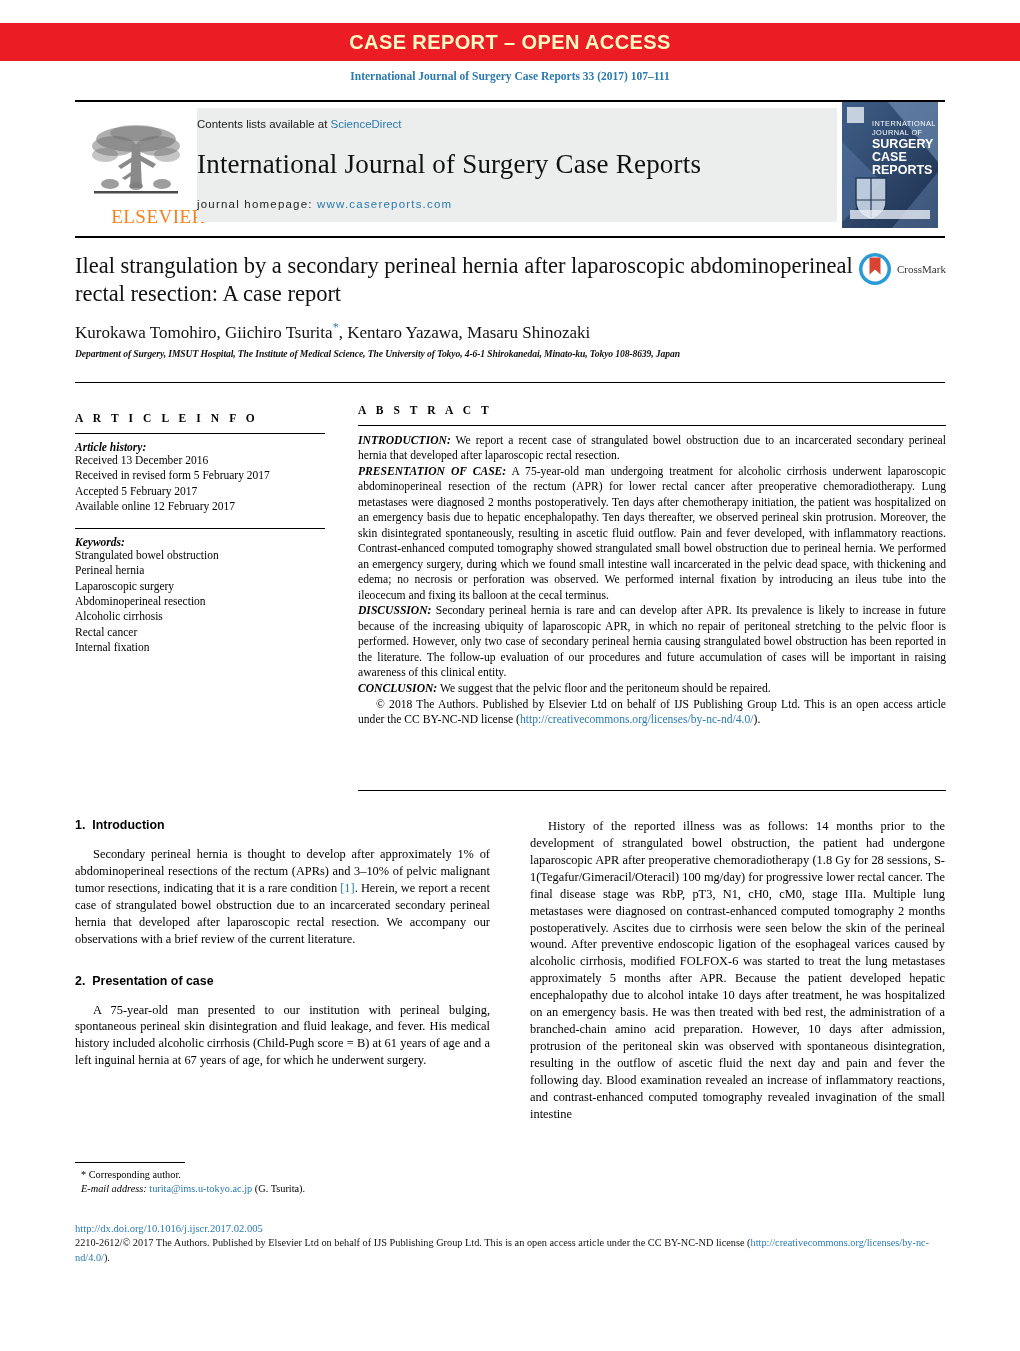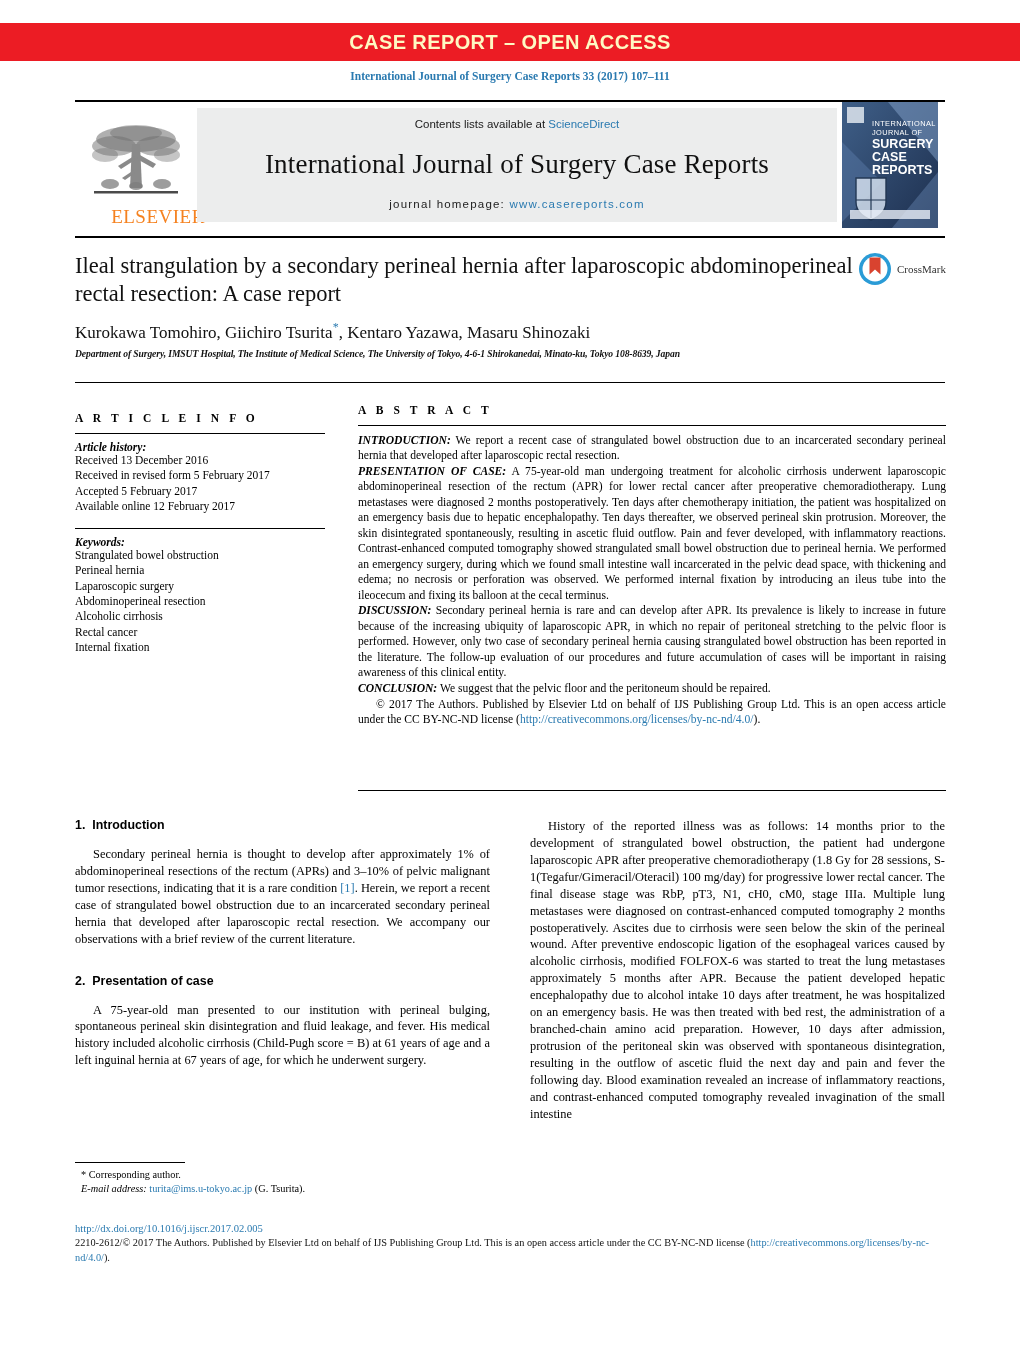--- a/index.html
+++ b/index.html
@@ -47,21 +47,21 @@
   .elsevier-word{
     font-family:"Liberation Serif", serif;
     font-size:19px; color:#f58220; letter-spacing:.5px;
     line-height:1; margin-top:1px;margin-left:44px;
   }
   .masthead-center{
     flex:1 1 auto;
     background:#eceded;
     margin:6px 0 6px 0;
     display:flex; flex-direction:column;
-    align-items:center; justify-content:space-between;
+    justify-content:space-between;
     padding:10px 0 12px 0;
   }
   .contents-line{
     font-family:"Liberation Sans", sans-serif;
     font-size:11.5px; color:#1a1a1a;
   }
   .contents-line .sd{ color:#2a7ab0; }
   .journal-name{
     font-family:"Liberation Serif", serif;
     font-size:27px; color:#111; letter-spacing:.2px;
@@ -318,21 +318,21 @@
 
 <div class="abscol">
   <div class="sec-head">A B S T R A C T</div>
   <div class="hr-1"></div>
 
   <p class="abs-p"><span class="abs-label">INTRODUCTION:</span><span> We report a recent case of strangulated bowel obstruction due to an incarcerated secondary perineal hernia that developed after laparoscopic rectal resection.</span></p>
   <p class="abs-p"><span class="abs-label">PRESENTATION OF CASE:</span><span> A 75-year-old man undergoing treatment for alcoholic cirrhosis underwent laparoscopic abdominoperineal resection of the rectum (APR) for lower rectal cancer after preoperative chemoradiotherapy. Lung metastases were diagnosed 2 months postoperatively. Ten days after chemotherapy initiation, the patient was hospitalized on an emergency basis due to hepatic encephalopathy. Ten days thereafter, we observed perineal skin protrusion. Moreover, the skin disintegrated spontaneously, resulting in ascetic fluid outflow. Pain and fever developed, with inflammatory reactions. Contrast-enhanced computed tomography showed strangulated small bowel obstruction due to perineal hernia. We performed an emergency surgery, during which we found small intestine wall incarcerated in the pelvic dead space, with thickening and edema; no necrosis or perforation was observed. We performed internal fixation by introducing an ileus tube into the ileocecum and fixing its balloon at the cecal terminus.</span></p>
   <p class="abs-p"><span class="abs-label">DISCUSSION:</span><span> Secondary perineal hernia is rare and can develop after APR. Its prevalence is likely to increase in future because of the increasing ubiquity of laparoscopic APR, in which no repair of peritoneal stretching to the pelvic floor is performed. However, only two case of secondary perineal hernia causing strangulated bowel obstruction has been reported in the literature. The follow-up evaluation of our procedures and future accumulation of cases will be important in raising awareness of this clinical entity.</span></p>
   <p class="abs-p"><span class="abs-label">CONCLUSION:</span><span> We suggest that the pelvic floor and the peritoneum should be repaired.</span></p>
 
-  <p class="abs-copy"><span>© 2017 The Authors. Published by Elsevier Ltd on behalf of IJS Publishing Group Ltd. This is an open access article under the CC BY-NC-ND license (</span><span class="lnk">http://creativecommons.org/licenses/by-nc-nd/4.0/</span><span>).</span></p>
+  <p class="abs-copy"><span>© 2018 The Authors. Published by Elsevier Ltd on behalf of IJS Publishing Group Ltd. This is an open access article under the CC BY-NC-ND license (</span><span class="lnk">http://creativecommons.org/licenses/by-nc-nd/4.0/</span><span>).</span></p>
 </div>
 
 <div class="rule-abs-bottom"></div>
 
 <div class="bodycol-left">
   <h2 class="h2"><span class="num">1.</span><span>Introduction</span></h2>
   <p class="body-p"><span>Secondary perineal hernia is thought to develop after approximately 1% of abdominoperineal resections of the rectum (APRs) and 3–10% of pelvic malignant tumor resections, indicating that it is a rare condition </span><span class="lnk">[1]</span><span>. Herein, we report a recent case of strangulated bowel obstruction due to an incarcerated secondary perineal hernia that developed after laparoscopic rectal resection. We accompany our observations with a brief review of the current literature.</span></p>
 
   <div class="spacer-sec"></div>
 

